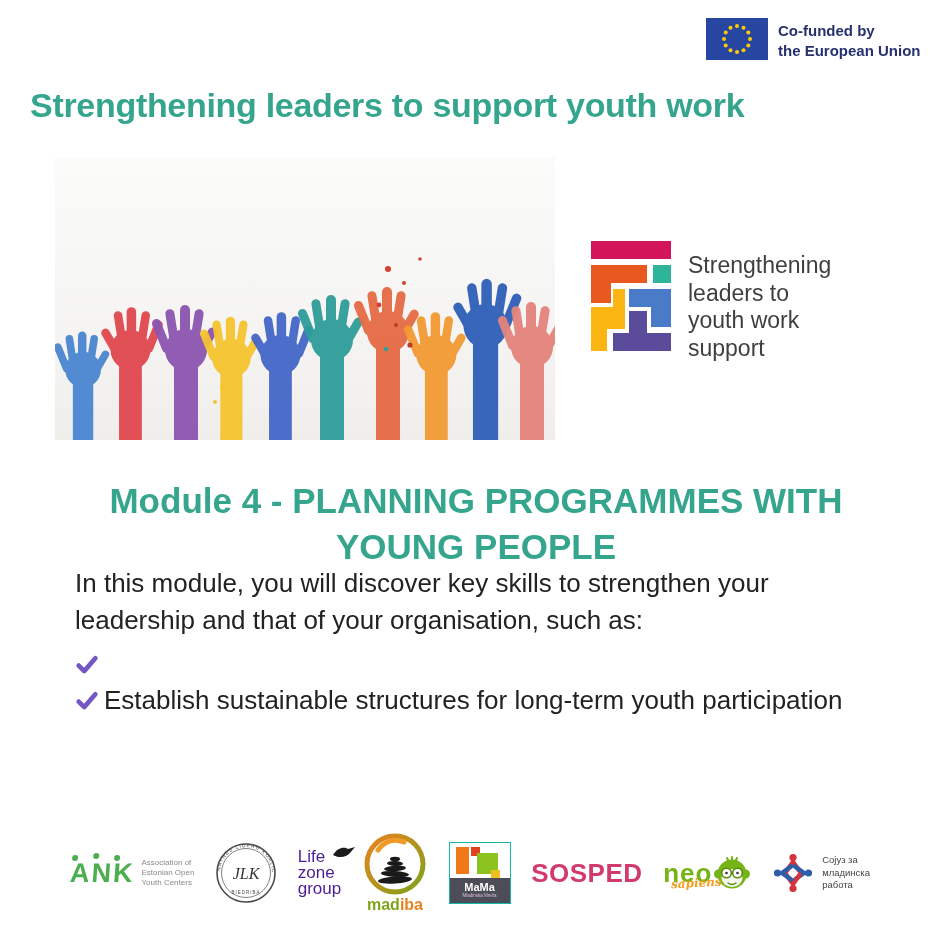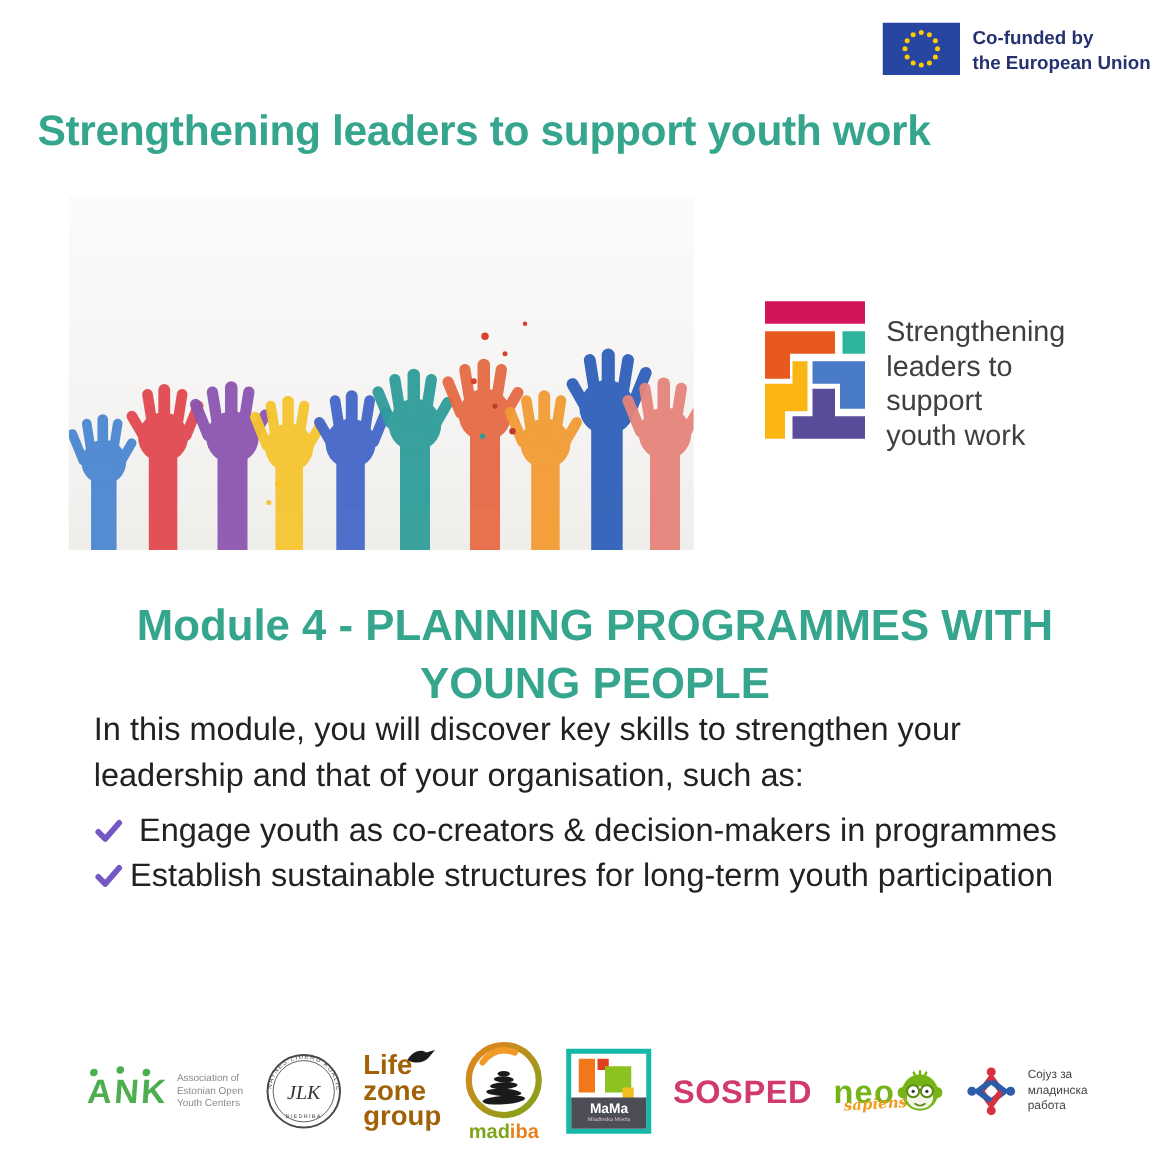--- a/index.html
+++ b/index.html
@@ -17,21 +17,21 @@
               font-size:34px;font-weight:bold;color:#35A68D;letter-spacing:-0.3px;white-space:nowrap;}
   .module-title{position:absolute;left:0;top:462px;width:920px;margin:16px;text-align:center;
                 font-size:35px;font-weight:bold;color:#35A68D;line-height:1.32;}
 
   
   .hands{position:absolute;left:55px;top:157px;width:500px;height:283px;overflow:hidden;
          background:linear-gradient(180deg,#FBFBFA 0%,#F4F3F1 70%,#EFEEEB 100%);}
   .hands svg{display:block;}
 
   
-  .project-logo-block{position:absolute;left:609px;top:238px;display:flex;gap:14px;justify-content:space-between;}
+  .project-logo-block{position:absolute;left:588px;top:238px;display:flex;gap:14px;justify-content:space-between;}
   .plogo{width:86px;height:116px;display:block;}
   .plogo-text{font-size:23px;color:#3F3F3F;line-height:1.2;padding-top:14px;}
 
   
   .intro{position:absolute;left:75px;top:565px;width:790px;margin:0;
          font-size:26px;color:#222;line-height:1.42;}
   .bullets{position:absolute;left:75px;top:646px;width:800px;
            font-size:26px;color:#222;line-height:1.4;}
   .bullet{margin:0;}
   .check{width:24px;height:20px;margin-right:5px;vertical-align:-2px;}
@@ -39,24 +39,24 @@
   
   .partners{position:absolute;left:70px;top:834px;width:800px;height:78px;
             display:flex;align-items:center;justify-content:space-between;}
   .partner{display:flex;align-items:center;gap:7px;}
 
   .ank-mark{position:relative;font-size:27px;font-weight:bold;color:#4CAE4F;letter-spacing:2px;
             transform:skewX(-4deg);line-height:1;}
   .ank-dot{position:absolute;width:6px;height:6px;border-radius:50%;background:#4CAE4F;}
   .ank-caption{font-size:8px;color:#8A8A8A;line-height:1.25;}
 
-  .lifezone{font-size:22px;font-weight:bold;color:#a16207;line-height:0.95;position:relative;}
+  .lifezone{font-size:17px;font-weight:normal;color:#4c1d95;line-height:0.95;position:relative;}
   .lifezone .bird{position:absolute;left:34px;top:-4px;}
 
-  .mama{position:relative;width:60px;height:60px;background:#fff;border:4px solid #14b8a6;}
+  .mama{position:relative;width:60px;height:60px;background:#fff;border:1px solid #14b8a6;}
   .mama .blk{position:absolute;}
   .mama-band{position:absolute;left:0;top:35px;width:60px;height:25px;background:#4D4D58;
              display:flex;flex-direction:column;align-items:center;justify-content:center;}
   .mama-name{color:#fff;font-size:11px;font-weight:bold;line-height:1;}
   .mama-cap{color:#D9BFD9;font-size:4.5px;line-height:1.4;}
 
   .sosped{font-size:26px;font-weight:bold;color:#D23A6E;letter-spacing:0.5px;font-variant:small-caps;}
 
   .neo{position:relative;display:flex;align-items:center;gap:2px;}
   .neo-word{font-size:26px;font-weight:800;color:#76B316;letter-spacing:1px;line-height:1;}
@@ -141,37 +141,37 @@
         <path d="M2,26 H60 V46 H24 V66 H2 Z" fill="#E8591F"></path>
         <rect x="64" y="26" width="20" height="20" fill="#2FB49C"></rect>
         <path d="M40,50 H84 V90 H62 V70 H40 Z" fill="#4A7BC8"></path>
         <path d="M24,50 H38 V92 H20 V114 H2 V68 H24 Z" fill="#FBB614"></path>
         <path d="M40,72 H60 V94 H84 V114 H24 V94 H40 Z" fill="#5A4B9B"></path>
       </g>
     </svg>
     <div class="plogo-text">
       <div>Strengthening</div>
       <div>leaders to</div>
+      <div>youth work</div>
       <div>support</div>
-      <div>youth work</div>
     </div>
   </div>
 
   <h2 class="module-title">
     <div>Module 4 - PLANNING PROGRAMMES WITH</div>
     <div>YOUNG PEOPLE</div>
   </h2>
 
   <p class="intro">In this module, you will discover key skills to strengthen your leadership and that of your organisation, such as:</p>
 
   <div class="bullets">
     <div class="bullet">
       <svg class="check" viewBox="0 0 20 18">
         <path d="M2.5,9.5 L7.5,14.5 L17.5,3" fill="none" stroke-width="4.2" stroke-linecap="round" stroke-linejoin="round" stroke="#7456C4"></path>
-      </svg><span> Engage youth as co-creators &amp; decision-makers in programmes</span>
+      </svg>
     </div>
     <div class="bullet">
       <svg class="check" viewBox="0 0 20 18">
         <path d="M2.5,9.5 L7.5,14.5 L17.5,3" fill="none" stroke-width="4.2" stroke-linecap="round" stroke-linejoin="round" stroke="#7456C4"></path>
       </svg><span>Establish sustainable structures for long-term youth participation</span>
     </div>
   </div>
 
   <div class="partners">
 

